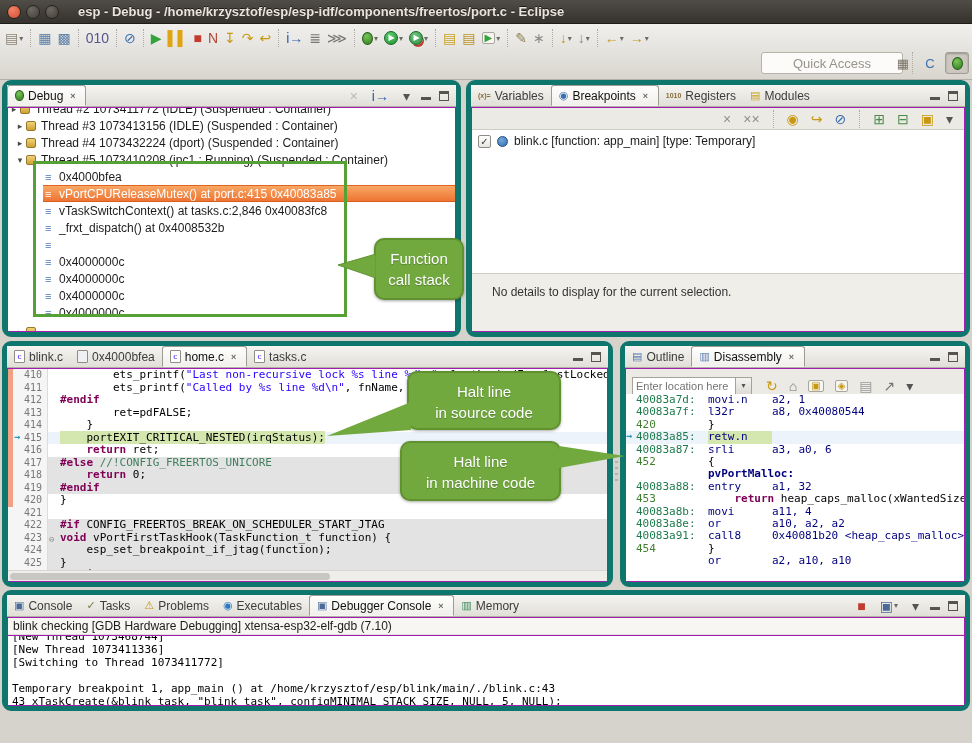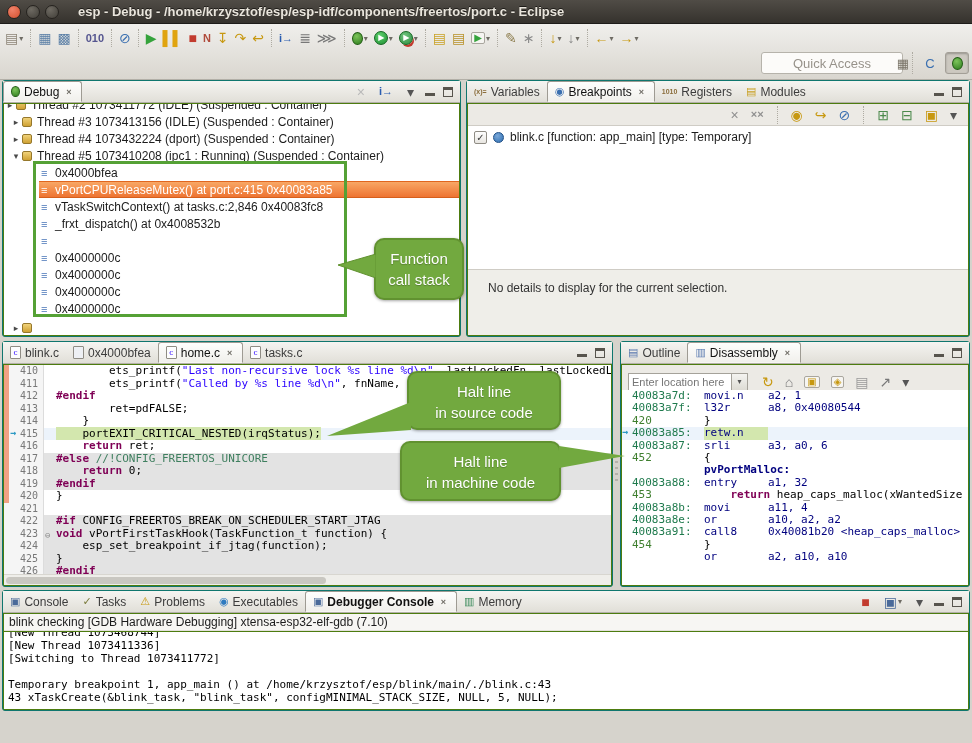--- a/index.html
+++ b/index.html
@@ -15,41 +15,41 @@
   .wbtn.min,.wbtn.max{background:radial-gradient(circle at 35% 30%,#6e6a62,#413e38)}
   .wtitle{color:#e9e5dc;font-size:13px;font-weight:bold;margin-left:14px;
     text-shadow:0 -1px 0 #1c1a17;white-space:nowrap}
 
   
   .topchrome{position:absolute;left:0;top:24px;width:972px;height:56px;
     background:linear-gradient(#f0efec,#d9d6cf);border-bottom:1px solid #b2afa7}
   .tb-row{position:absolute;left:2px;top:1px;height:26px;display:flex;align-items:center}
   .tbtn{height:22px;display:flex;align-items:center;padding:0 3px;border-radius:3px;cursor:default}
   .tbtn .g{font-size:14px;line-height:1}
-  .tbtn .g.gt{font-size:11px;font-weight:bold;letter-spacing:0}
+  .tbtn .g.gt{font-size:14px;font-weight:normal;letter-spacing:0}
   .tbtn .g.gbox{border:1px solid #a9a69e;border-radius:2px;padding:0 2px;font-size:10px;background:#f6f5f2}
   .dd{font-size:8px;color:#6e6b64;margin-left:1px}
   .tsep{width:1px;height:18px;border-left:1px dotted #aeaba2;margin:0 4px}
   .ic-bug{width:11px;height:13px;border-radius:50%;display:inline-block;
     background:radial-gradient(circle at 40% 30%,#7cc45a,#2f7d1e);border:1px solid #1f5c12}
   .ic-run{width:14px;height:14px;border-radius:50%;display:inline-flex;align-items:center;justify-content:center;
     background:radial-gradient(circle at 40% 30%,#5ed06e,#1f8f32);border:1px solid #156622;
     color:#fff;font-size:8px;line-height:1;padding-left:1px}
   .ic-run.prof{background:radial-gradient(circle at 40% 30%,#6fc47e,#2f8f42);box-shadow:2px 3px 0 -1px #c23b2e}
   .qa{position:absolute;left:761px;top:28px;width:142px;height:22px;background:#fcfbf9;
     border:1px solid #b6b3ab;border-radius:3px;color:#97928a;font-size:13px;
     display:flex;align-items:center;justify-content:center}
   .qa-sep{position:absolute;left:912px;top:28px;height:22px;border-left:1px dotted #aeaba2}
   .persp{position:absolute;right:3px;top:28px;display:flex;align-items:center;gap:3px}
   .pbtn{min-width:24px;height:22px;display:flex;align-items:center;justify-content:center;border-radius:3px;padding:0 3px}
   .pbtn .g{font-size:13px}
   .pbtn.active{background:#ccc8c0;border:1px solid #a39f97;box-shadow:inset 0 1px 2px rgba(0,0,0,.25)}
 
   
-  .panel{position:absolute;background:#4d7c0f;border:1px solid #0f766e;border-radius:3px}
+  .panel{position:absolute;background:#a21caf;border:5px solid #0f766e;border-radius:9px}
   .tabstrip{position:absolute;left:0;top:0;right:0;height:22px;
     background:linear-gradient(#f5f4f1,#e1dfd8);border-bottom:1px solid #b3b0a8;
     display:flex;align-items:stretch}
   .tab{display:flex;align-items:center;gap:4px;padding:0 7px;font-size:12px;color:#3c3c3c;white-space:nowrap}
   .tab.active{background:linear-gradient(#fefefd,#f1f0ec);border:1px solid #9e9b93;border-bottom-color:#f7f6f3;
     border-radius:3px 3px 0 0;color:#111}
   .tclose{width:11px;height:11px;font-size:9px;color:#6e6b64;display:inline-flex;align-items:center;justify-content:center}
   .tclose::after{content:"×";font-weight:bold}
   .panelbtns{margin-left:auto;display:flex;align-items:center;gap:8px;padding-right:7px}
   .bmin{width:10px;height:10px;position:relative}
@@ -587,21 +587,21 @@
     <div class="tab">
       <span class="ticon" style="color:#c79810">⚠</span>
       <span>Problems</span>
     </div>
     <div class="tab">
       <span class="ticon" style="color:#2e7ac0">◉</span>
       <span>Executables</span>
     </div>
     <div class="tab active">
       <span class="ticon" style="color:#4a6a9a">▣</span>
-      <span style="font-weight:bold">Debugger Console</span>
+      <span style="font-weight:normal">Debugger Console</span>
       <span class="tclose"></span>
     </div>
     <div class="tab">
       <span class="ticon" style="color:#3a8a5a">▥</span>
       <span>Memory</span>
     </div>
     <div class="panelbtns">
       <span id="con-tb-icons" style="display:flex;gap:8px;align-items:center">
           <span class="tbtn">
             <span class="g" style="color:#c23b2e">■</span>

